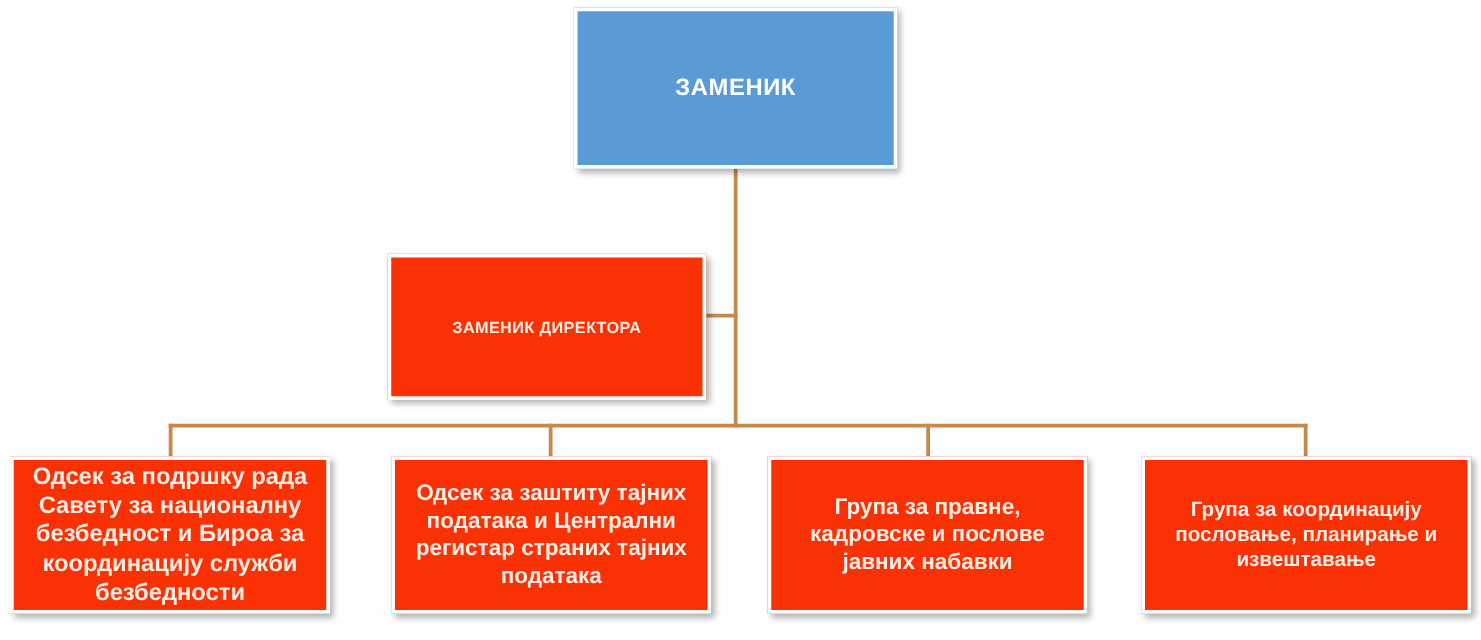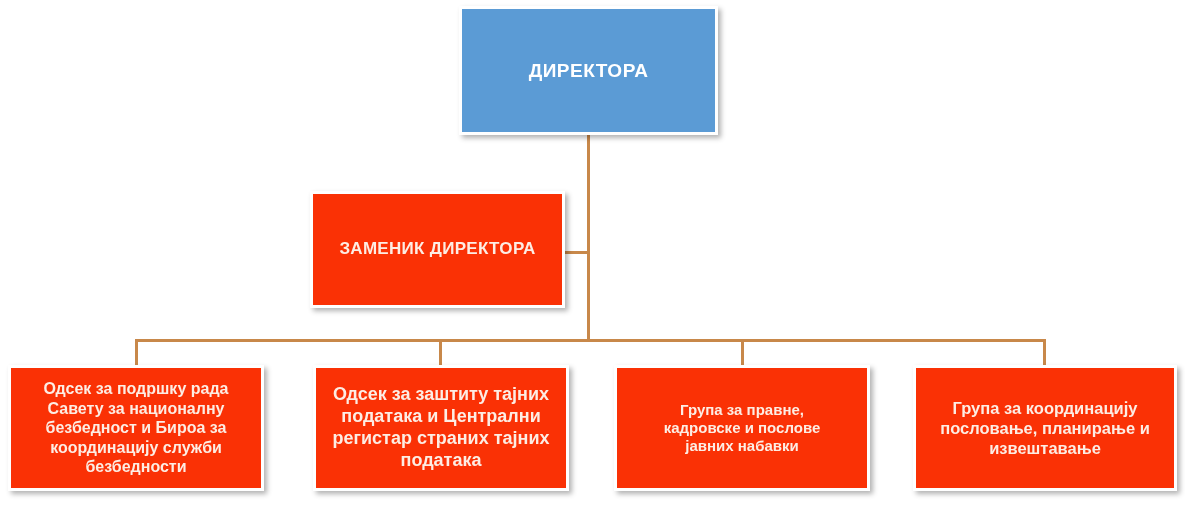--- a/index.html
+++ b/index.html
@@ -55,25 +55,25 @@
   .node--deputy {
     background: #FA3105;
     letter-spacing: 0.3px;
   }
   .node--unit {
     background: #FA3105;
   }
 
   
   #node-director { left: 459px; top: 6px;   width: 259px; height: 129px; font-size: 19px; }
-  #node-deputy   { left: 310px; top: 191px; width: 255px; height: 117px; font-size: 17px; }
+  #node-deputy   { left: 310px; top: 203px; width: 255px; height: 117px; font-size: 13px; }
 
-  #node-unit-1 { left: 8px;   top: 365px; width: 256px; height: 126px; font-size: 16px; }
+  #node-unit-1 { left: 8px;   top: 365px; width: 256px; height: 126px; font-size: 19px; }
   #node-unit-2 { left: 313px; top: 365px; width: 256px; height: 126px; font-size: 18px; }
-  #node-unit-3 { left: 614px; top: 365px; width: 256px; height: 126px; font-size: 15px; }
+  #node-unit-3 { left: 614px; top: 365px; width: 256px; height: 126px; font-size: 18px; }
   #node-unit-4 { left: 913px; top: 365px; width: 264px; height: 126px; font-size: 16.5px; }
 
   
   #line-trunk        { left: 587px; top: 135px; height: 207px; }
   
   #line-deputy-stub  { left: 565px; top: 251px; width: 25px; }
   
   #line-dist-bar     { left: 135px; top: 339px; width: 911px; }
   
   #line-drop-1 { left: 135px; top: 339px; height: 27px; }
@@ -88,21 +88,21 @@
 
   <div class="connector v" id="line-trunk"></div>
   <div class="connector h" id="line-deputy-stub"></div>
   <div class="connector h" id="line-dist-bar"></div>
   <div class="connector v" id="line-drop-1"></div>
   <div class="connector v" id="line-drop-2"></div>
   <div class="connector v" id="line-drop-3"></div>
   <div class="connector v" id="line-drop-4"></div>
 
   <div class="node node--director" id="node-director">
-    <span class="node-label">ДИРЕКТОРА</span>
+    <span class="node-label">ЗАМЕНИК</span>
   </div>
 
   <div class="node node--deputy" id="node-deputy">
     <span class="node-label">ЗАМЕНИК ДИРЕКТОРА</span>
   </div>
 
   <div class="node node--unit" id="node-unit-1">
     <span class="node-label">Одсек за подршку рада
 Савету за националну
 безбедност и Бироа за

